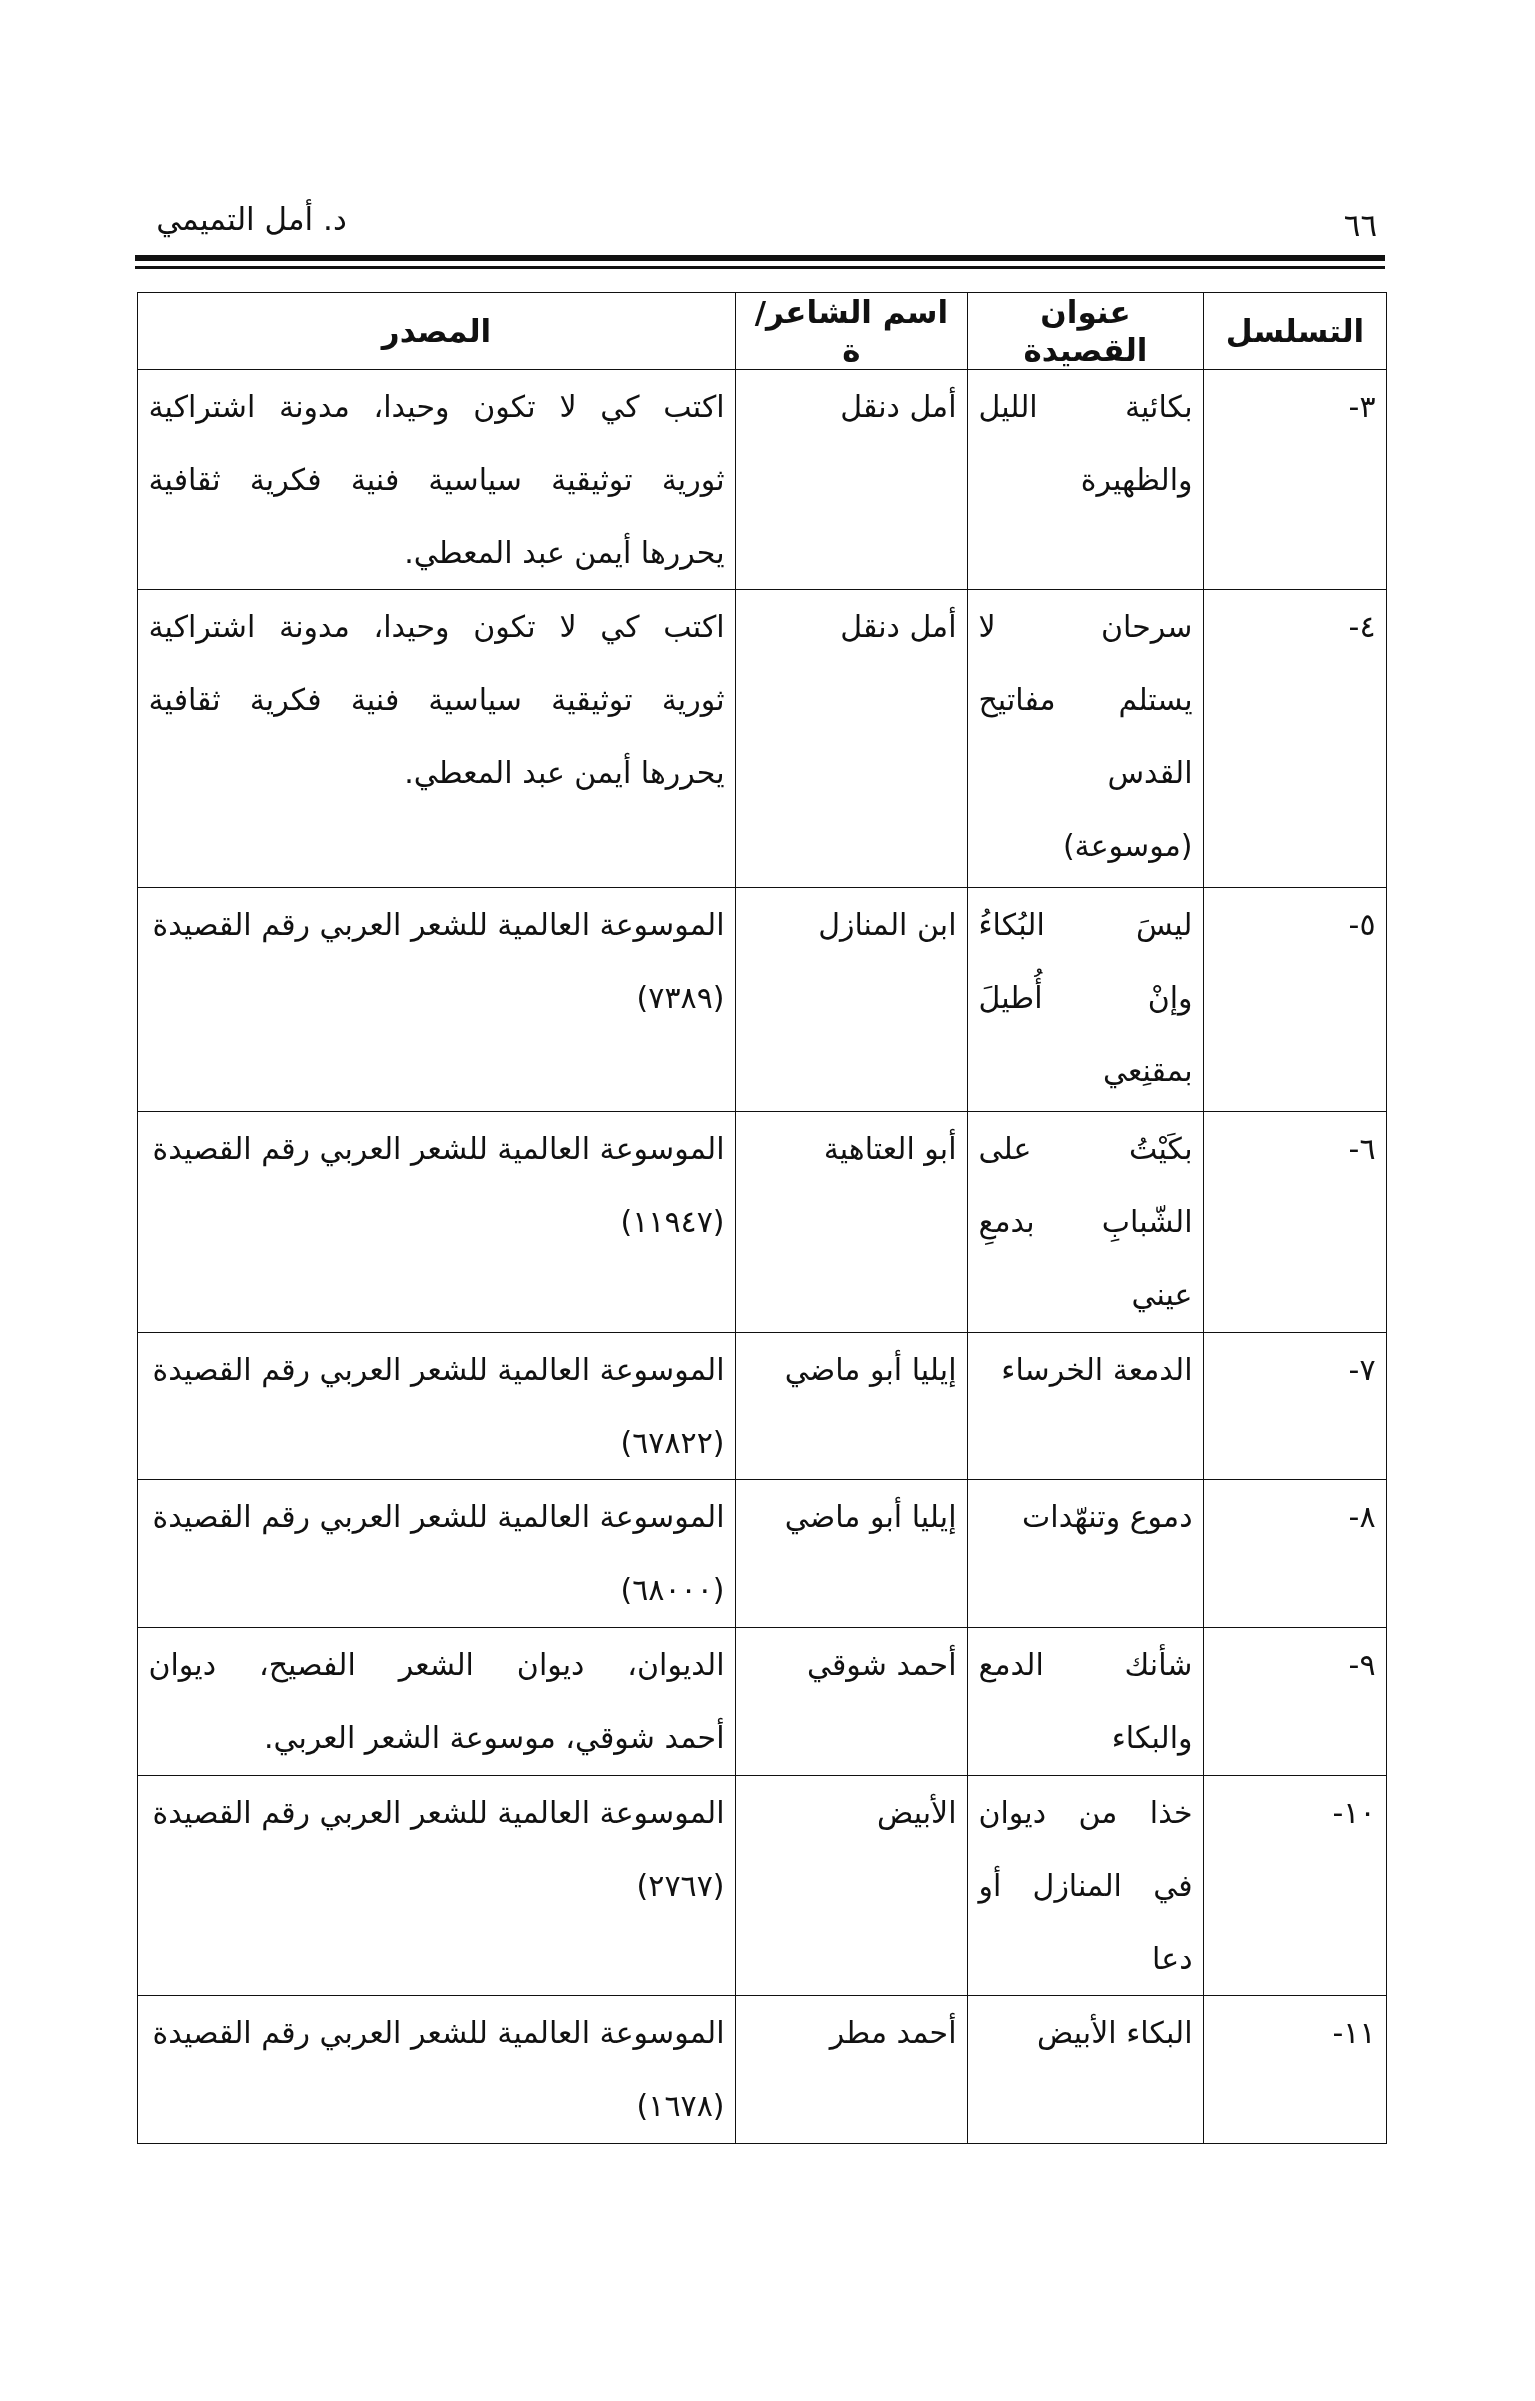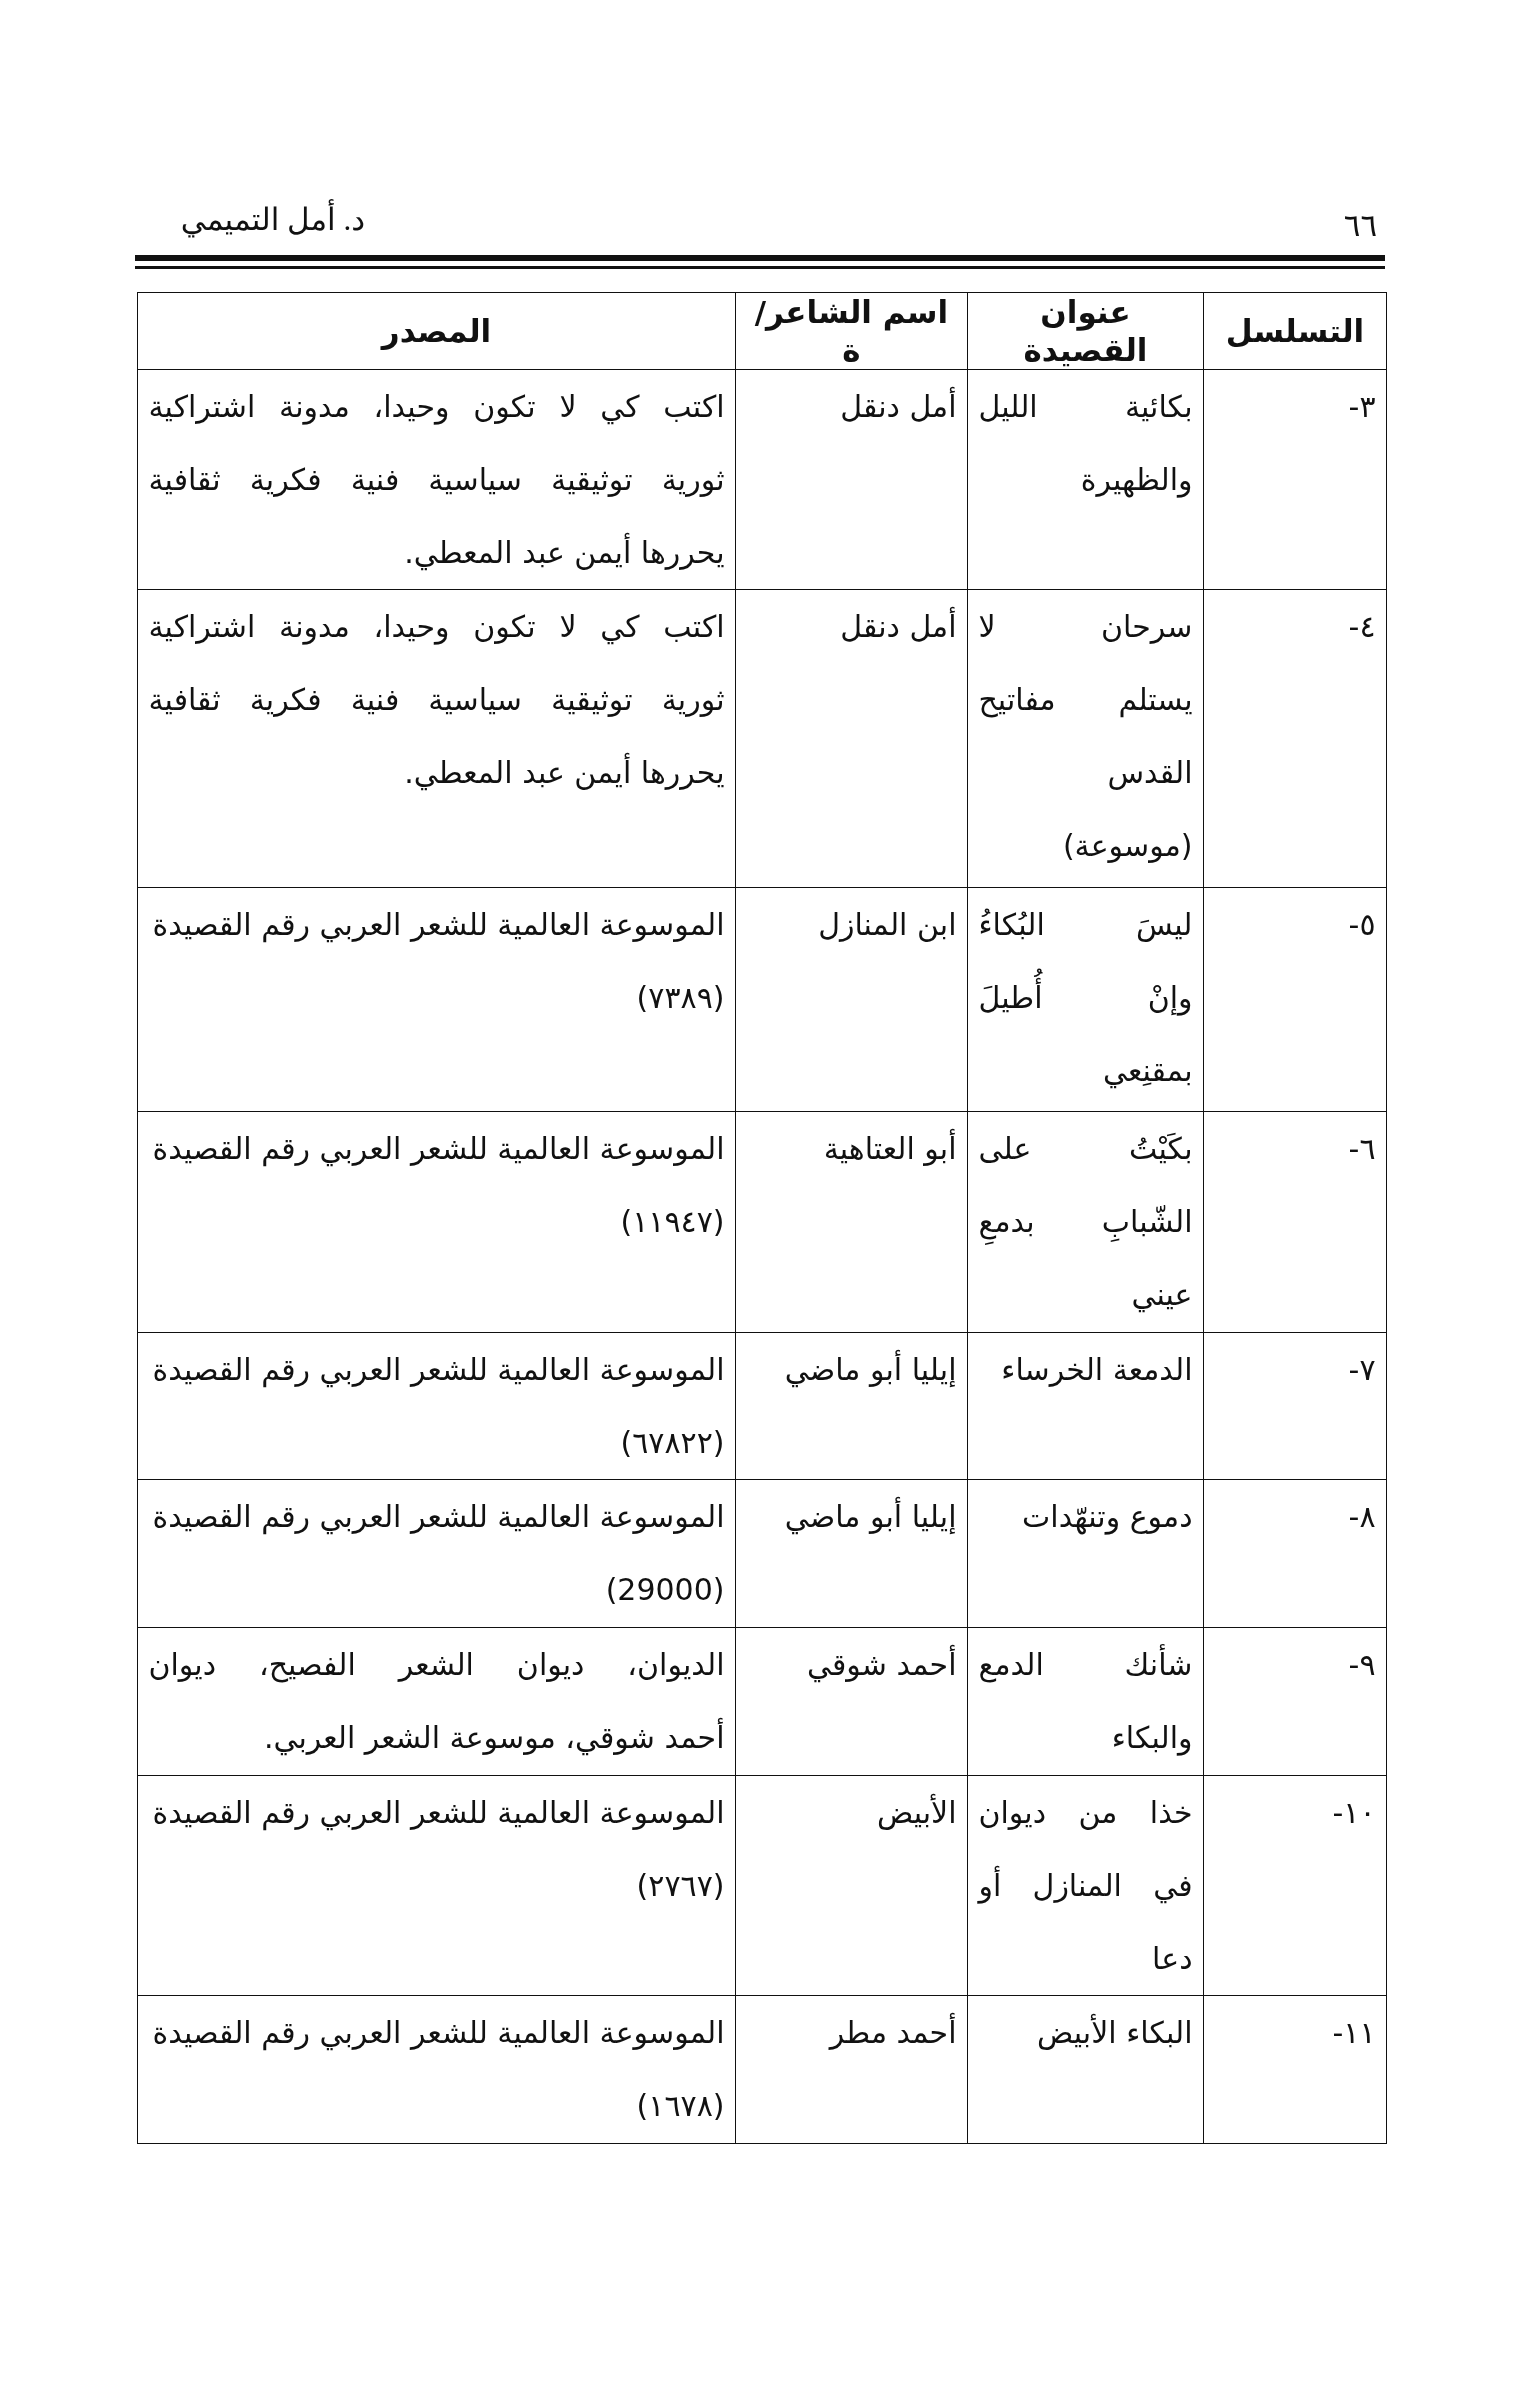--- a/index.html
+++ b/index.html
@@ -23,25 +23,24 @@
     text-align: center;
     font-size: 31px;
     line-height: 38px;
     direction: rtl;
   }
   .running-head {
     position: absolute;
     left: 138px;
     top: 197px;
     width: 227px;
-    text-align: right;
+    text-align: center;
     font-size: 31px;
     line-height: 45px;
     direction: rtl;
-    font-family: Liberation Serif, serif;
   }
   .rule-thick {
     position: absolute;
     left: 135px;
     top: 255px;
     width: 1250px;
     height: 6.1px;
     background: #111;
   }
   .rule-thin {
@@ -187,21 +186,21 @@
       </td>
     </tr>
     <tr class="r8">
       <td class="seq">٨-</td>
       <td class="title">
         <span class="line">دموع وتنهّدات</span>
       </td>
       <td class="poet">إيليا أبو ماضي</td>
       <td class="source">
         <span class="line">الموسوعة العالمية للشعر العربي رقم القصيدة</span>
-        <span class="line">(29000)</span>
+        <span class="line">(٦٨٠٠٠)</span>
       </td>
     </tr>
     <tr class="r9">
       <td class="seq">٩-</td>
       <td class="title">
         <span class="line justify">شأنك الدمع</span>
         <span class="line">والبكاء</span>
       </td>
       <td class="poet">أحمد شوقي</td>
       <td class="source">

